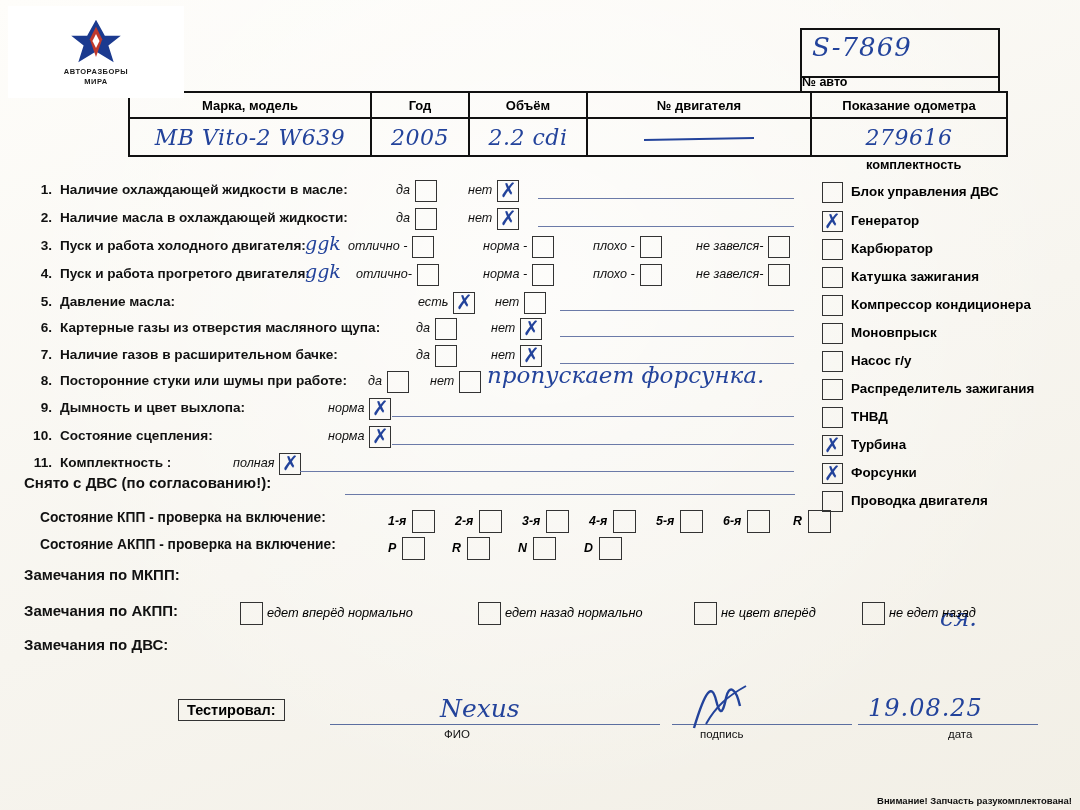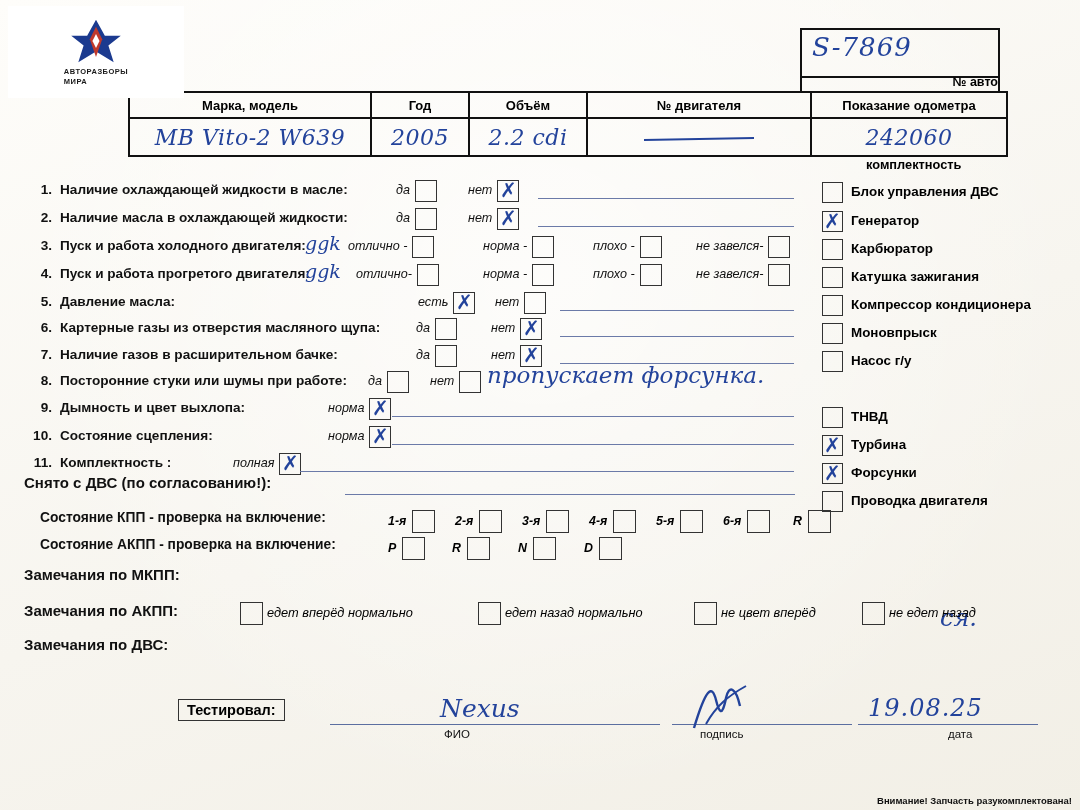--- a/index.html
+++ b/index.html
@@ -38,20 +38,21 @@
     flex-direction: column;
     align-items: center;
     justify-content: center;
     z-index: 4;
   }
   .logo-mark { width: 54px; height: 46px; }
   .logo-text {
     font-size: 7.5px;
     letter-spacing: 0.5px;
     color: #1a1a1a;
+    text-align: center;
     line-height: 1.25;
     margin-top: 3px;
     font-weight: bold;
   }
 
   .title {
     position: absolute;
     left: 205px; top: 44px;
     font-size: 20.5px;
     font-weight: bold;
@@ -76,21 +77,21 @@
     letter-spacing: 1px;
   }
   .vin-label {
     position: absolute;
     left: 800px; top: 74px;
     width: 196px; height: 17px;
     border: 2px solid #111;
     border-top: none;
     font-size: 12.5px;
     font-weight: bold;
-    text-align: right;
+    text-align: left;
     line-height: 17px;
   }
 
   .tbl {
     position: absolute;
     left: 128px; top: 91px;
     width: 868px;
     border-collapse: collapse;
     table-layout: fixed;
   }
@@ -318,21 +319,21 @@
       <th style="width:96px">Год</th>
       <th style="width:116px">Объём</th>
       <th style="width:222px">№ двигателя</th>
       <th style="width:194px">Показание одометра</th>
     </tr>
     <tr>
       <td class="hand">MB Vito-2 W639</td>
       <td class="hand">2005</td>
       <td class="hand">2.2 cdi</td>
       <td class="hand"><span class="dash-line"></span></td>
-      <td class="hand">242060</td>
+      <td class="hand">279616</td>
     </tr>
   </tbody>
     </table>
 
   <div class="row" style="top:180px">
     <span class="num">1.</span>
     <span class="label">Наличие охлаждающей жидкости в масле:</span>
     <span class="opt" style="left:368px"><span>да</span><span class="box"></span></span>
     <span class="opt" style="left:440px"><span>нет</span><span class="box x"></span></span>
   </div>
@@ -423,20 +424,21 @@
   <div class="ruleline" style="left:345px; top:494px; width:450px"></div>
 
   <div class="kompl-title">комплектность</div>
   <div class="kitem" style="top:182px"><span class="kbox"></span><span>Блок управления ДВС</span></div>
   <div class="kitem" style="top:211px"><span class="kbox x"></span><span>Генератор</span></div>
   <div class="kitem" style="top:239px"><span class="kbox"></span><span>Карбюратор</span></div>
   <div class="kitem" style="top:267px"><span class="kbox"></span><span>Катушка зажигания</span></div>
   <div class="kitem" style="top:295px"><span class="kbox"></span><span>Компрессор кондиционера</span></div>
   <div class="kitem" style="top:323px"><span class="kbox"></span><span>Моновпрыск</span></div>
   <div class="kitem" style="top:351px"><span class="kbox"></span><span>Насос г/у</span></div>
+  <div class="kitem" style="top:379px"><span class="kbox"></span><span>Распределитель зажигания</span></div>
   <div class="kitem" style="top:407px"><span class="kbox"></span><span>ТНВД</span></div>
   <div class="kitem" style="top:435px"><span class="kbox x"></span><span>Турбина</span></div>
   <div class="kitem" style="top:463px"><span class="kbox x"></span><span>Форсунки</span></div>
   <div class="kitem" style="top:491px"><span class="kbox"></span><span>Проводка двигателя</span></div>
 
   <div class="blk-label" style="left:40px; top:510px">Состояние КПП - проверка на включение:</div>
   <div class="gear" style="left:388px; top:510px"><span>1-я</span><span class="gbox"></span></div>
   <div class="gear" style="left:455px; top:510px"><span>2-я</span><span class="gbox"></span></div>
   <div class="gear" style="left:522px; top:510px"><span>3-я</span><span class="gbox"></span></div>
   <div class="gear" style="left:589px; top:510px"><span>4-я</span><span class="gbox"></span></div>

